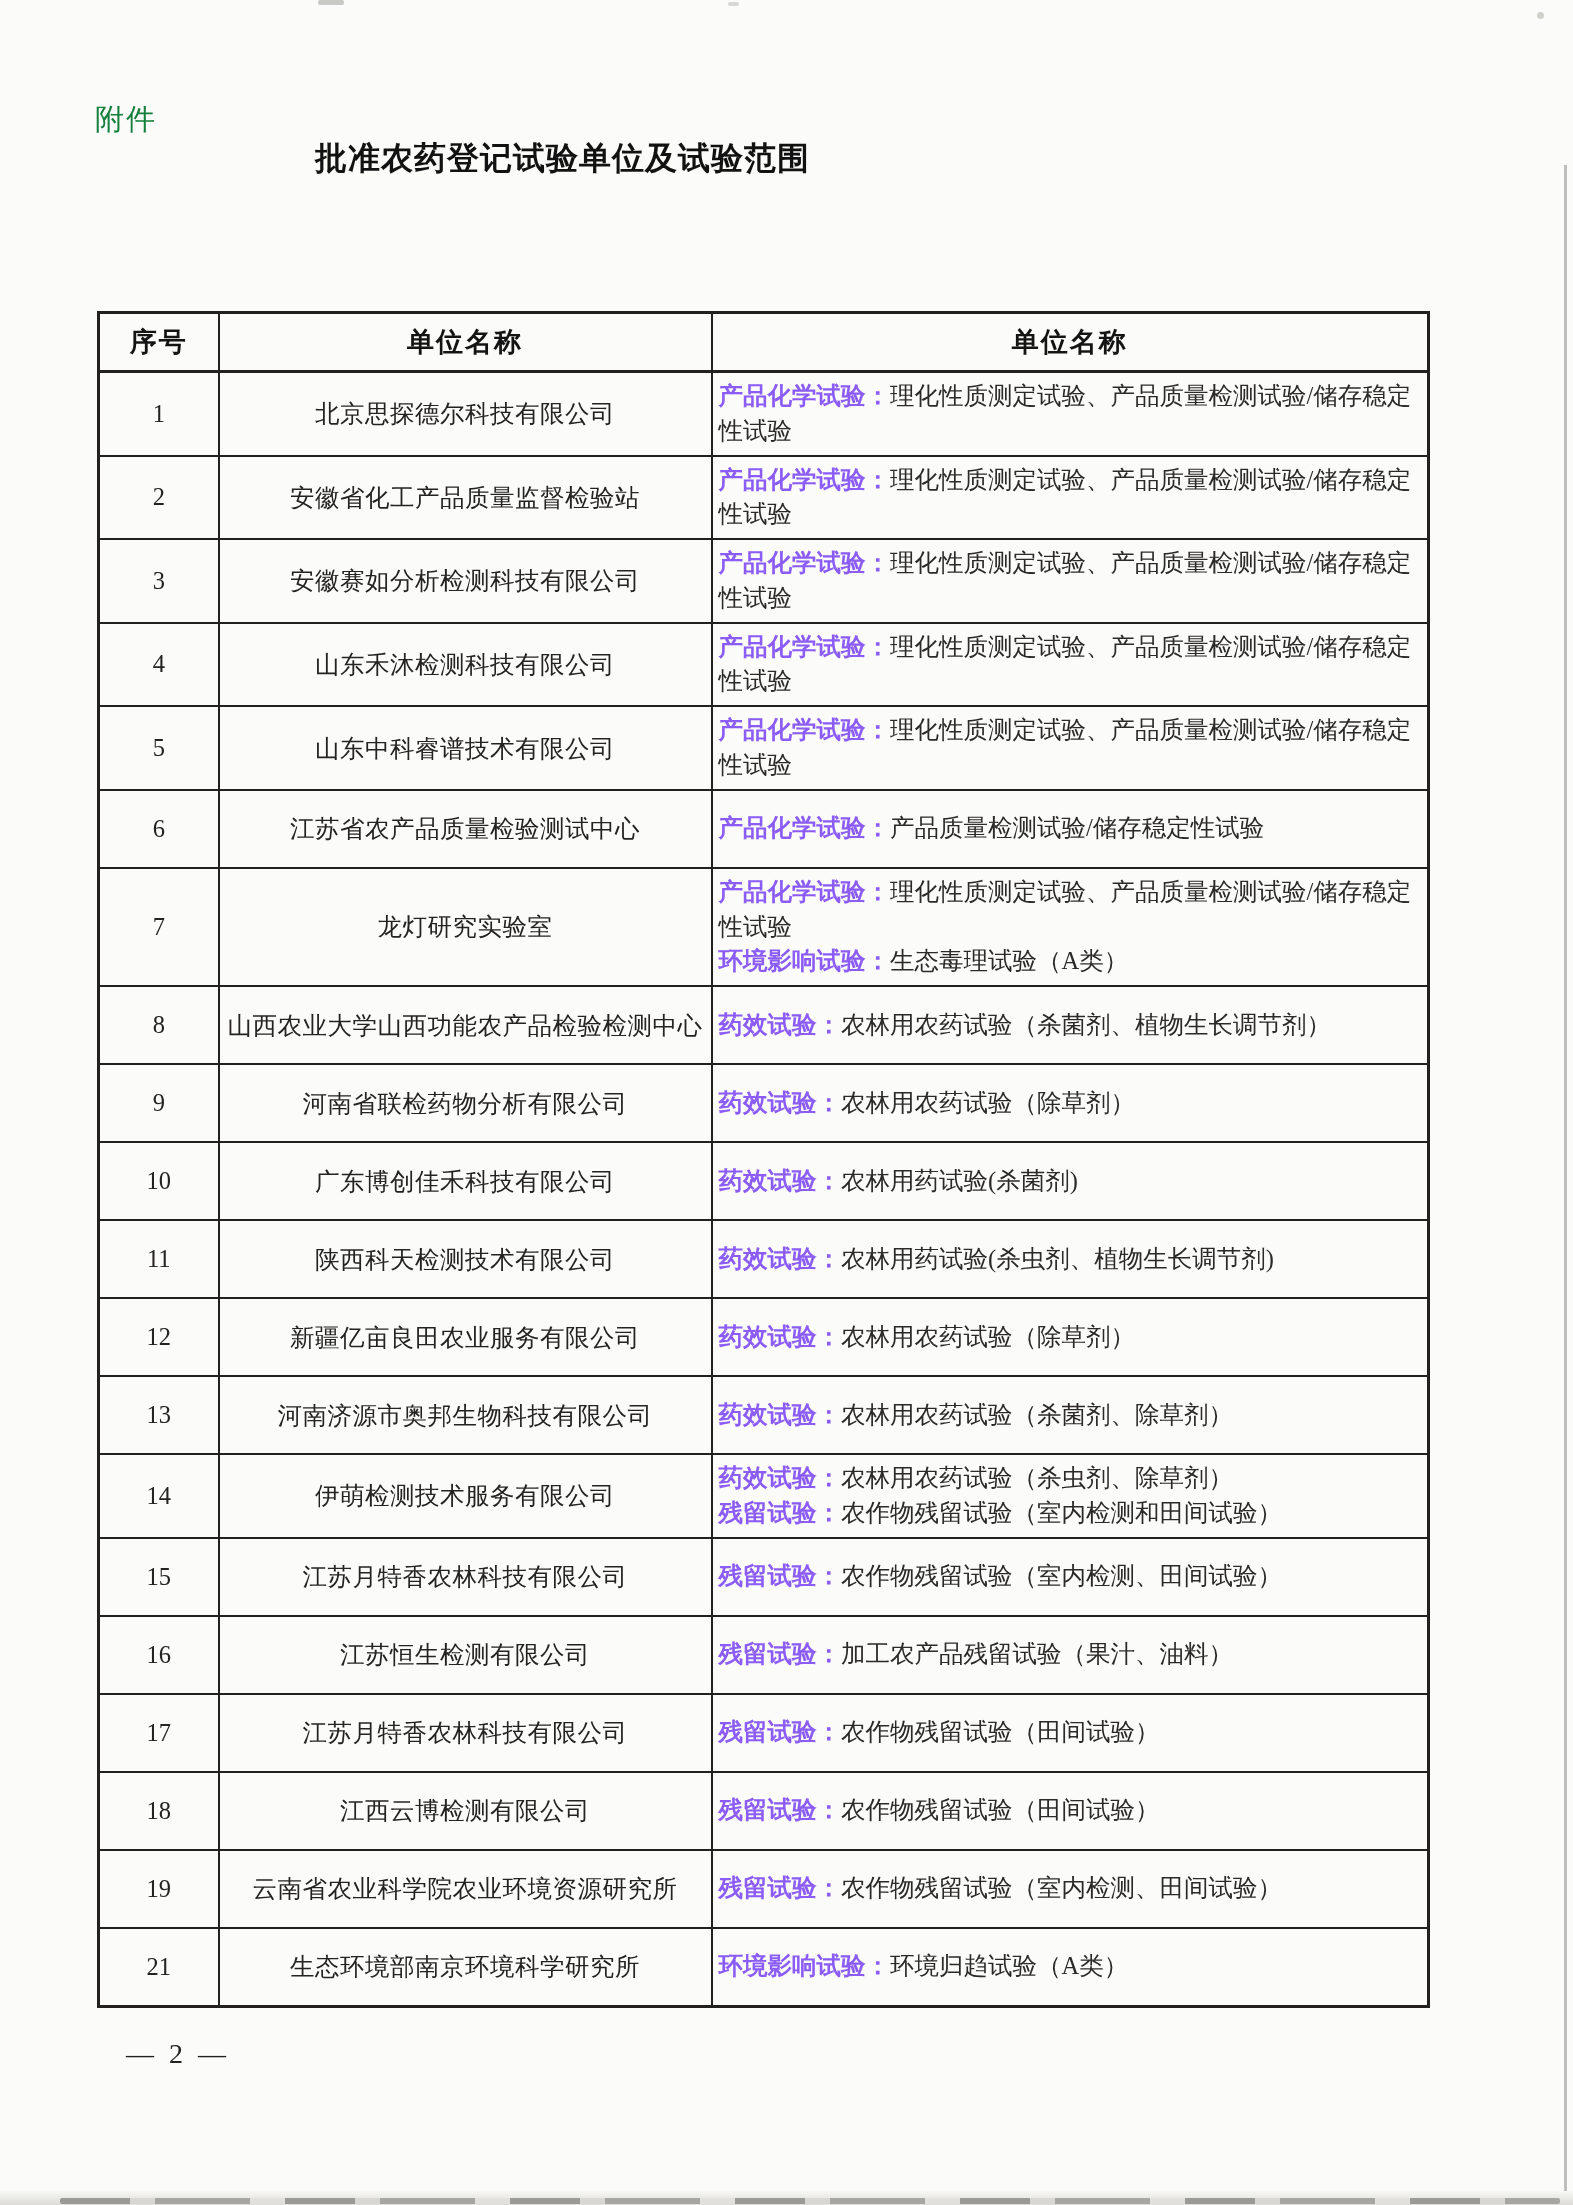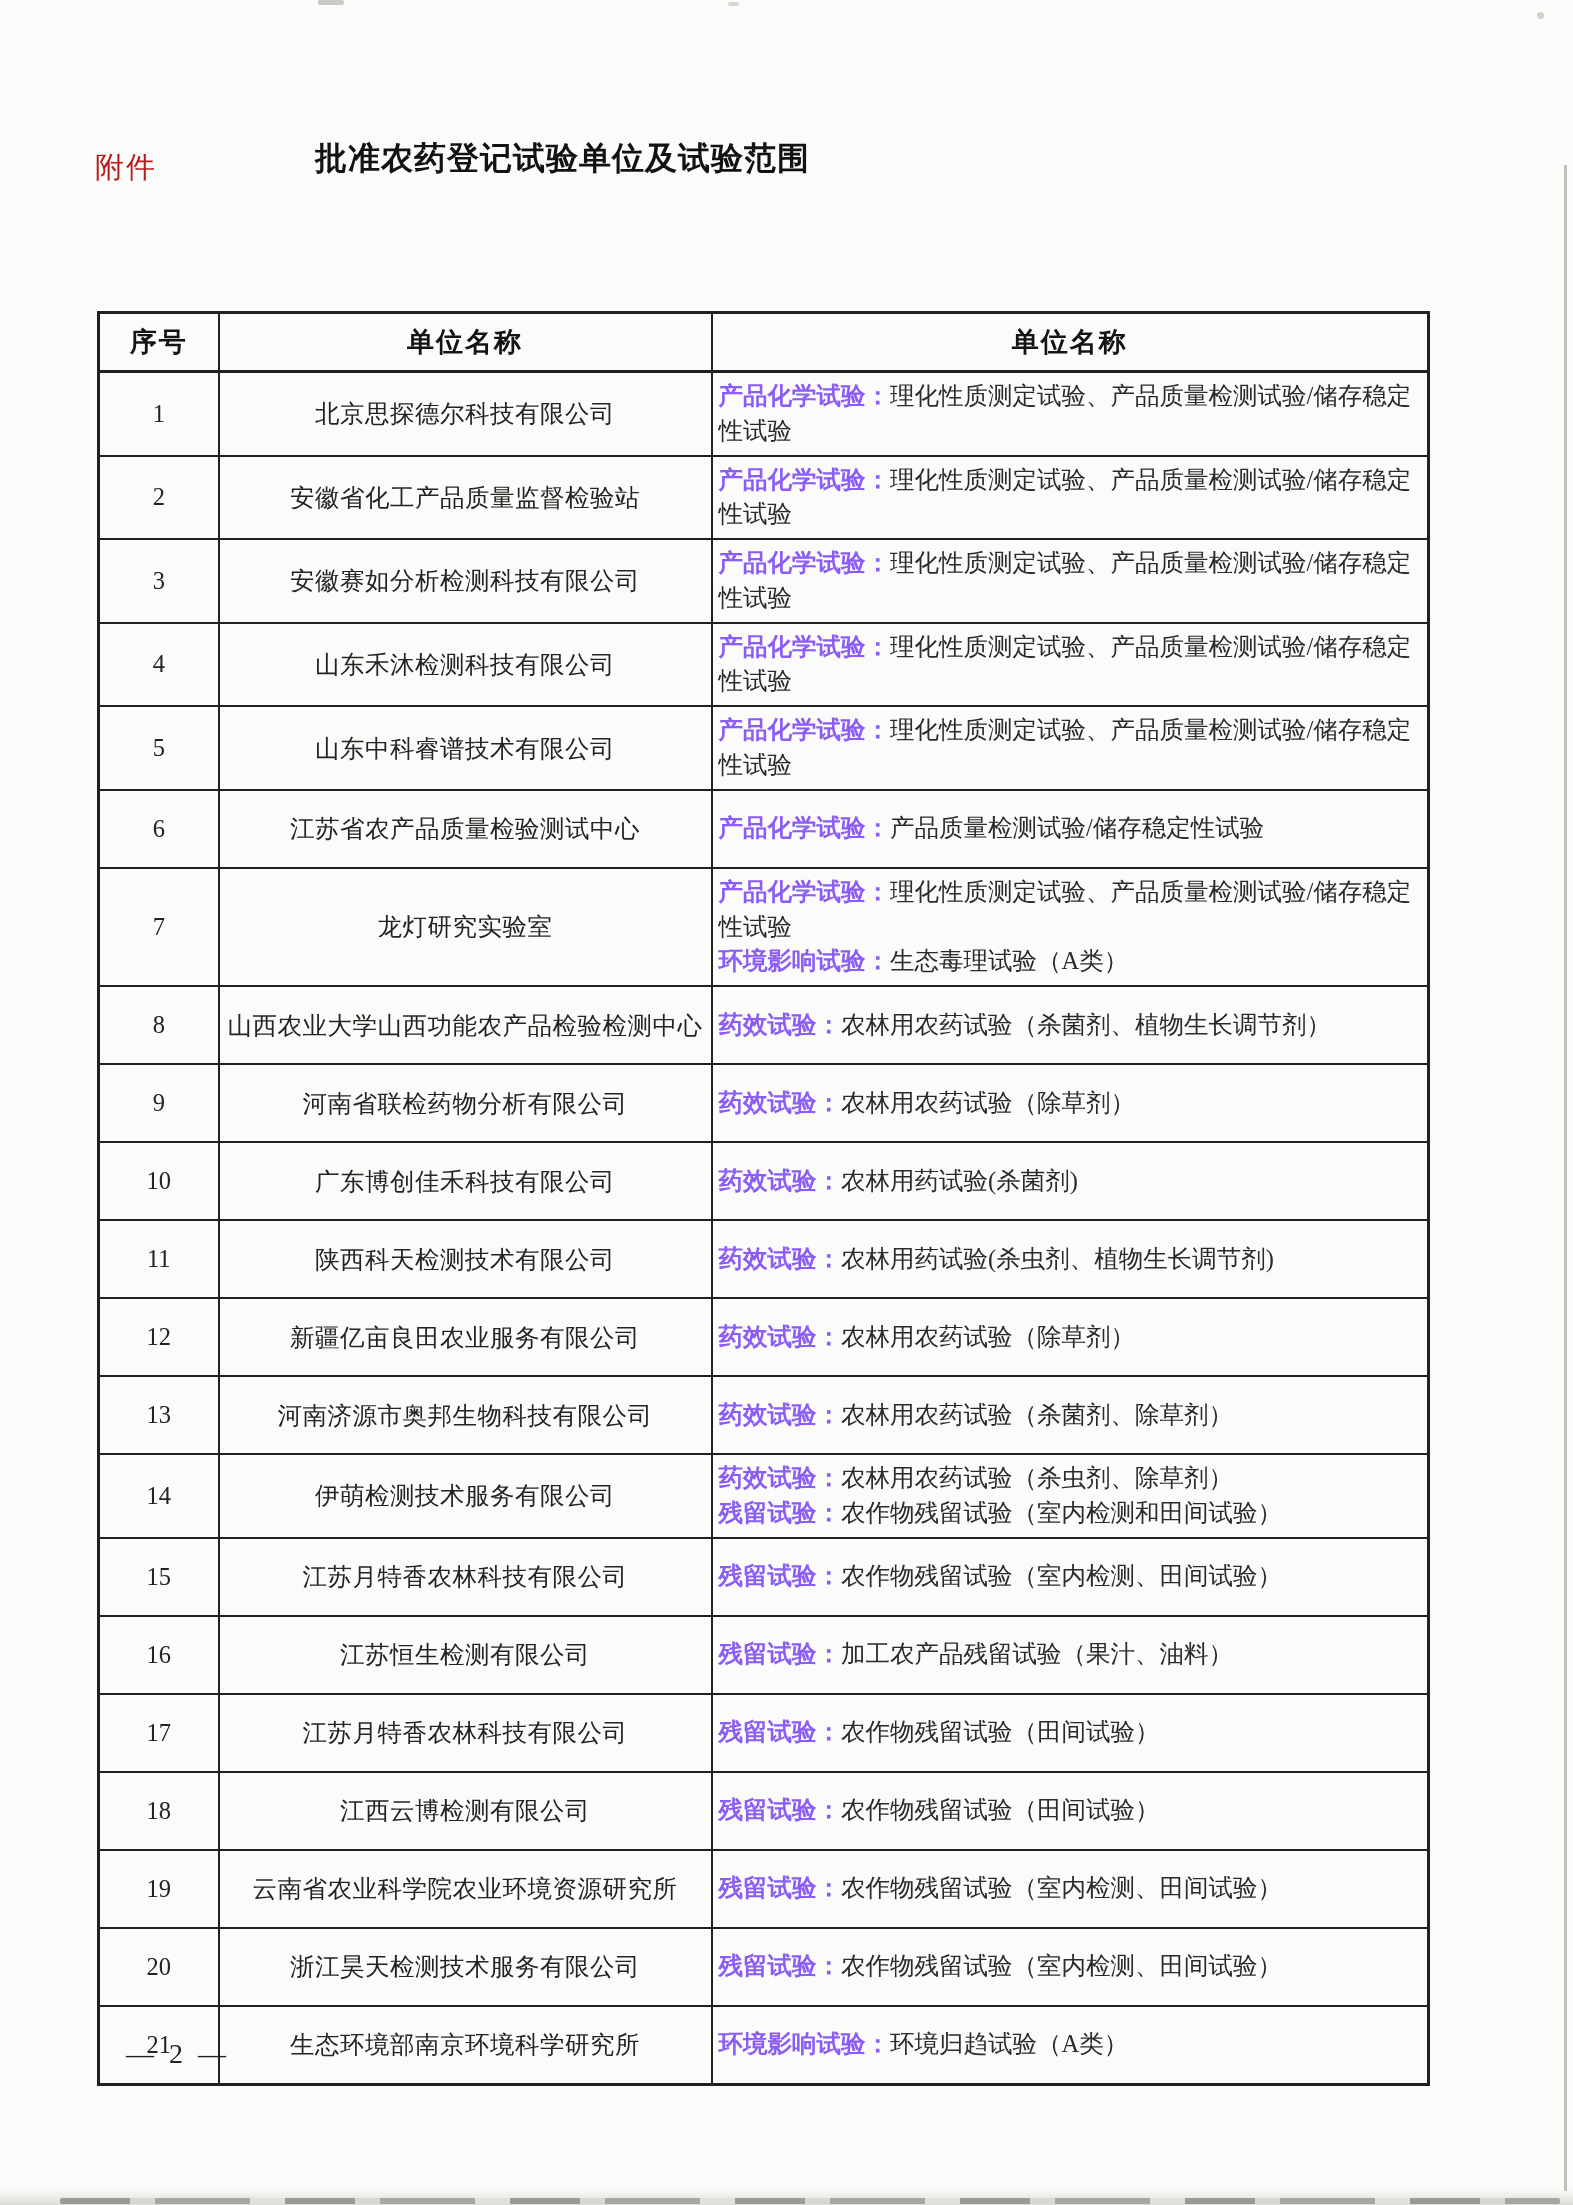--- a/index.html
+++ b/index.html
@@ -10,22 +10,21 @@
     color:#1c1c1c;
     position:relative;
     overflow:hidden;
   }
   .page{position:relative;width:1573px;height:2205px;}
 
   .attachment{
     position:absolute;left:95px;top:100px;
     font-size:29px;letter-spacing:2px;
     font-family:"Liberation Sans","DejaVu Sans",sans-serif;
-    color:#b91c1c;
-    margin-top:48px;
+    color:#15803d;
   }
   .doc-title{
     position:absolute;left:100px;top:137px;width:925px;
     text-align:center;
     font-size:32px;font-weight:700;letter-spacing:1px;
     color:#121212;
   }
 
   table.approval{
     position:absolute;left:97px;top:303px;
@@ -243,27 +242,20 @@
           </td>
         </tr>
         <tr>
           <td class="col-no">19</td>
           <td class="col-unit">云南省农业科学院农业环境资源研究所</td>
           <td class="col-scope">
             <div class="scope-line"><span class="scope-label">残留试验：</span><span class="scope-text">农作物残留试验（室内检测、田间试验）</span></div>
           </td>
         </tr>
         <tr>
-          <td class="col-no">20</td>
-          <td class="col-unit">浙江昊天检测技术服务有限公司</td>
-          <td class="col-scope">
-            <div class="scope-line"><span class="scope-label">残留试验：</span><span class="scope-text">农作物残留试验（室内检测、田间试验）</span></div>
-          </td>
-        </tr>
-        <tr>
           <td class="col-no">21</td>
           <td class="col-unit">生态环境部南京环境科学研究所</td>
           <td class="col-scope">
             <div class="scope-line"><span class="scope-label">环境影响试验：</span><span class="scope-text">环境归趋试验（A类）</span></div>
           </td>
         </tr>
       </tbody>
   </table>
 
   <div class="page-number">— 2 —</div>

